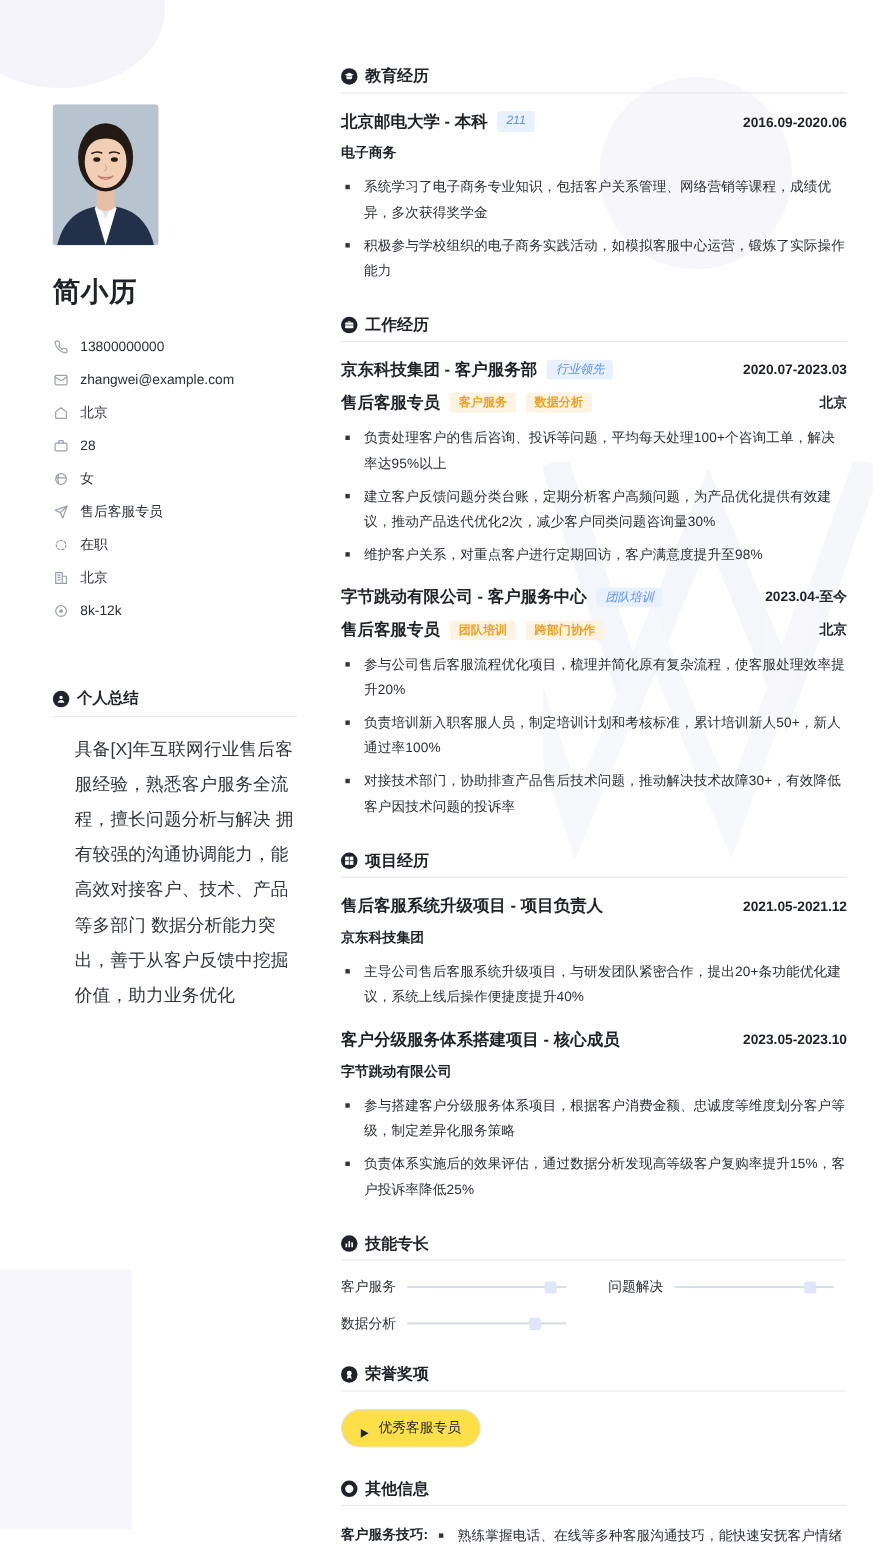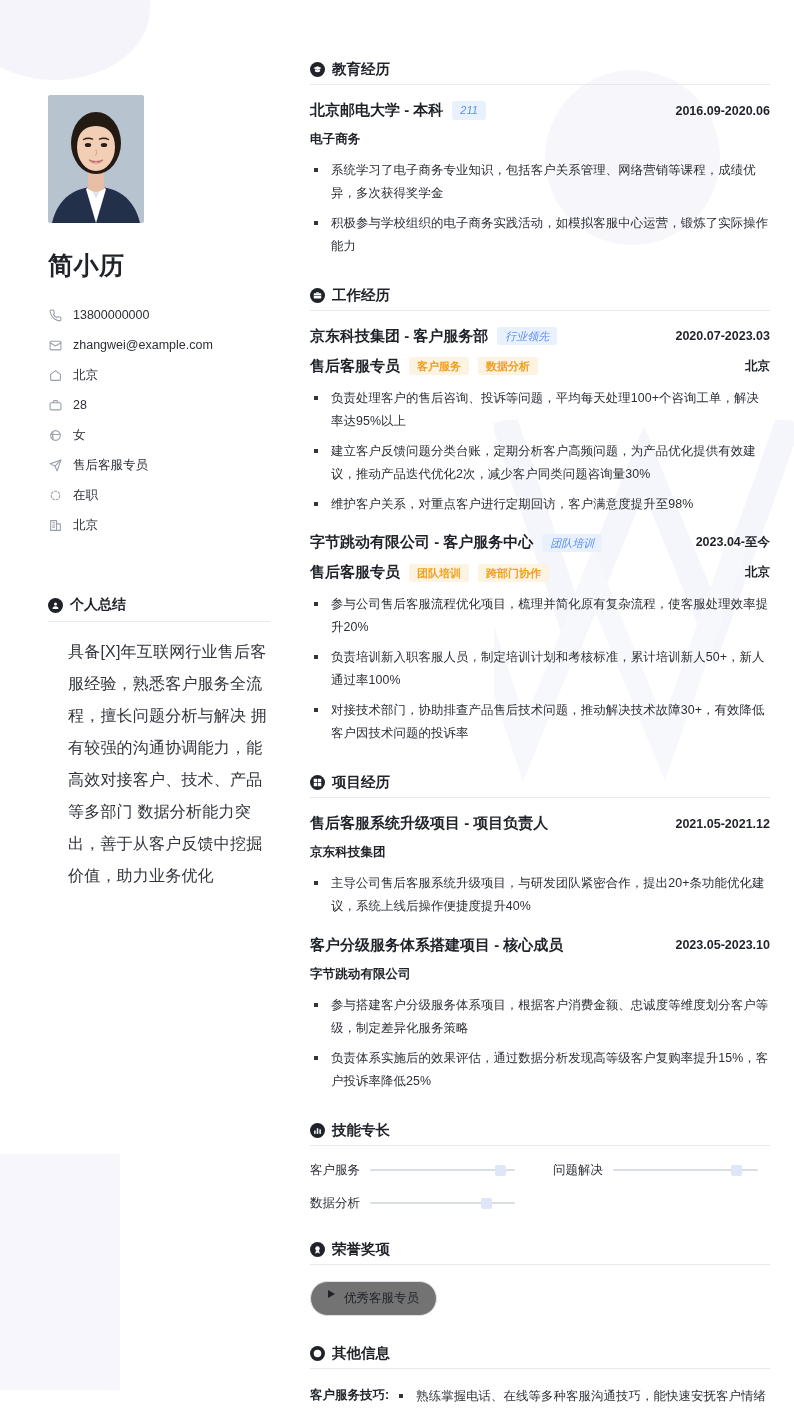--- a/index.html
+++ b/index.html
@@ -284,28 +284,28 @@
     margin-top: -5.5px;
     margin-left: -5.5px;
     background: #dfe6f8;
     border-radius: 2px;
   }
 
   
   .honor-wrap { margin-bottom: 26px; }
   .honor-chip {
     display: inline-flex;
-    align-items: flex-start;
+    align-items: flex-end;
     gap: 9px;
     border: 1px solid #dfe2e8;
     border-radius: 18px;
     padding: 8px 17px;
     font-size: 12.5px;
     color: #1f2329;
-    background: #737373;
+    background: #fde047;
   }
   .honor-chip .tri {
     width: 0; height: 0;
     border-left: 7px solid #1f2329;
     border-top: 4.5px solid transparent;
     border-bottom: 4.5px solid transparent;
   }
 
   
   .other-row {
@@ -442,20 +442,29 @@
           <span class="contact-icon">
             <svg viewBox="0 0 24 24" fill="none" stroke="currentColor" stroke-width="2" stroke-linejoin="round">
                 <rect x="3" y="3" width="11" height="18"></rect>
                 <path d="M14 9h7v12h-7"></path>
                 <path d="M6 7h5M6 11h5M6 15h5"></path>
               </svg>
           </span>
           <span class="contact-text">北京</span>
         </div>
 
+        <div class="contact-row">
+          <span class="contact-icon">
+            <svg viewBox="0 0 24 24" fill="none" stroke="currentColor" stroke-width="2">
+                <circle cx="12" cy="12" r="9"></circle>
+                <circle cx="12" cy="12" r="3.2" fill="currentColor" stroke="none"></circle>
+              </svg>
+          </span>
+          <span class="contact-text">8k-12k</span>
+        </div>
 
       </div>
 
       <div class="side-section">
         <div class="side-head">
           <span class="dot-icon">
             <svg viewBox="0 0 24 24">
                 <circle cx="12" cy="8" r="4"></circle>
                 <path d="M4 21c0-4.4 3.6-7 8-7s8 2.6 8 7Z"></path>
               </svg>

